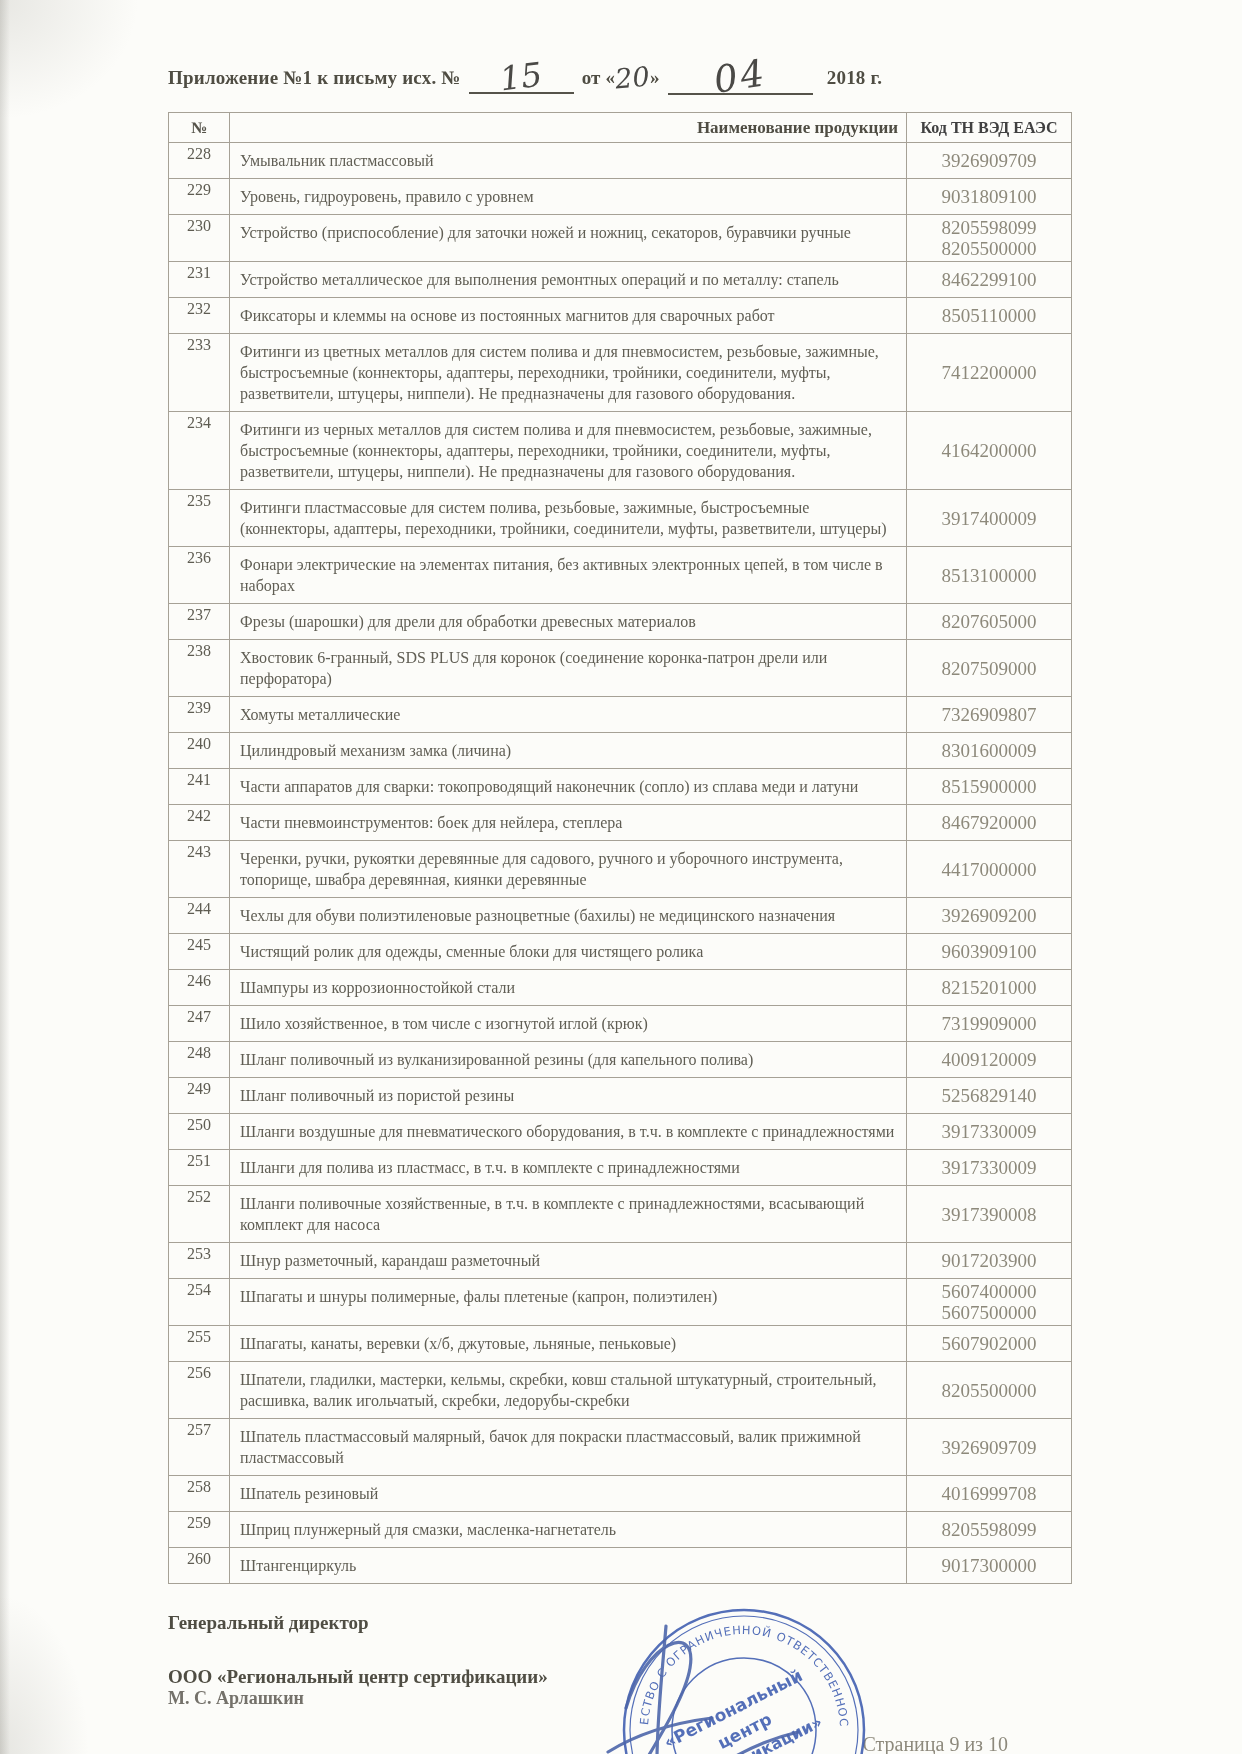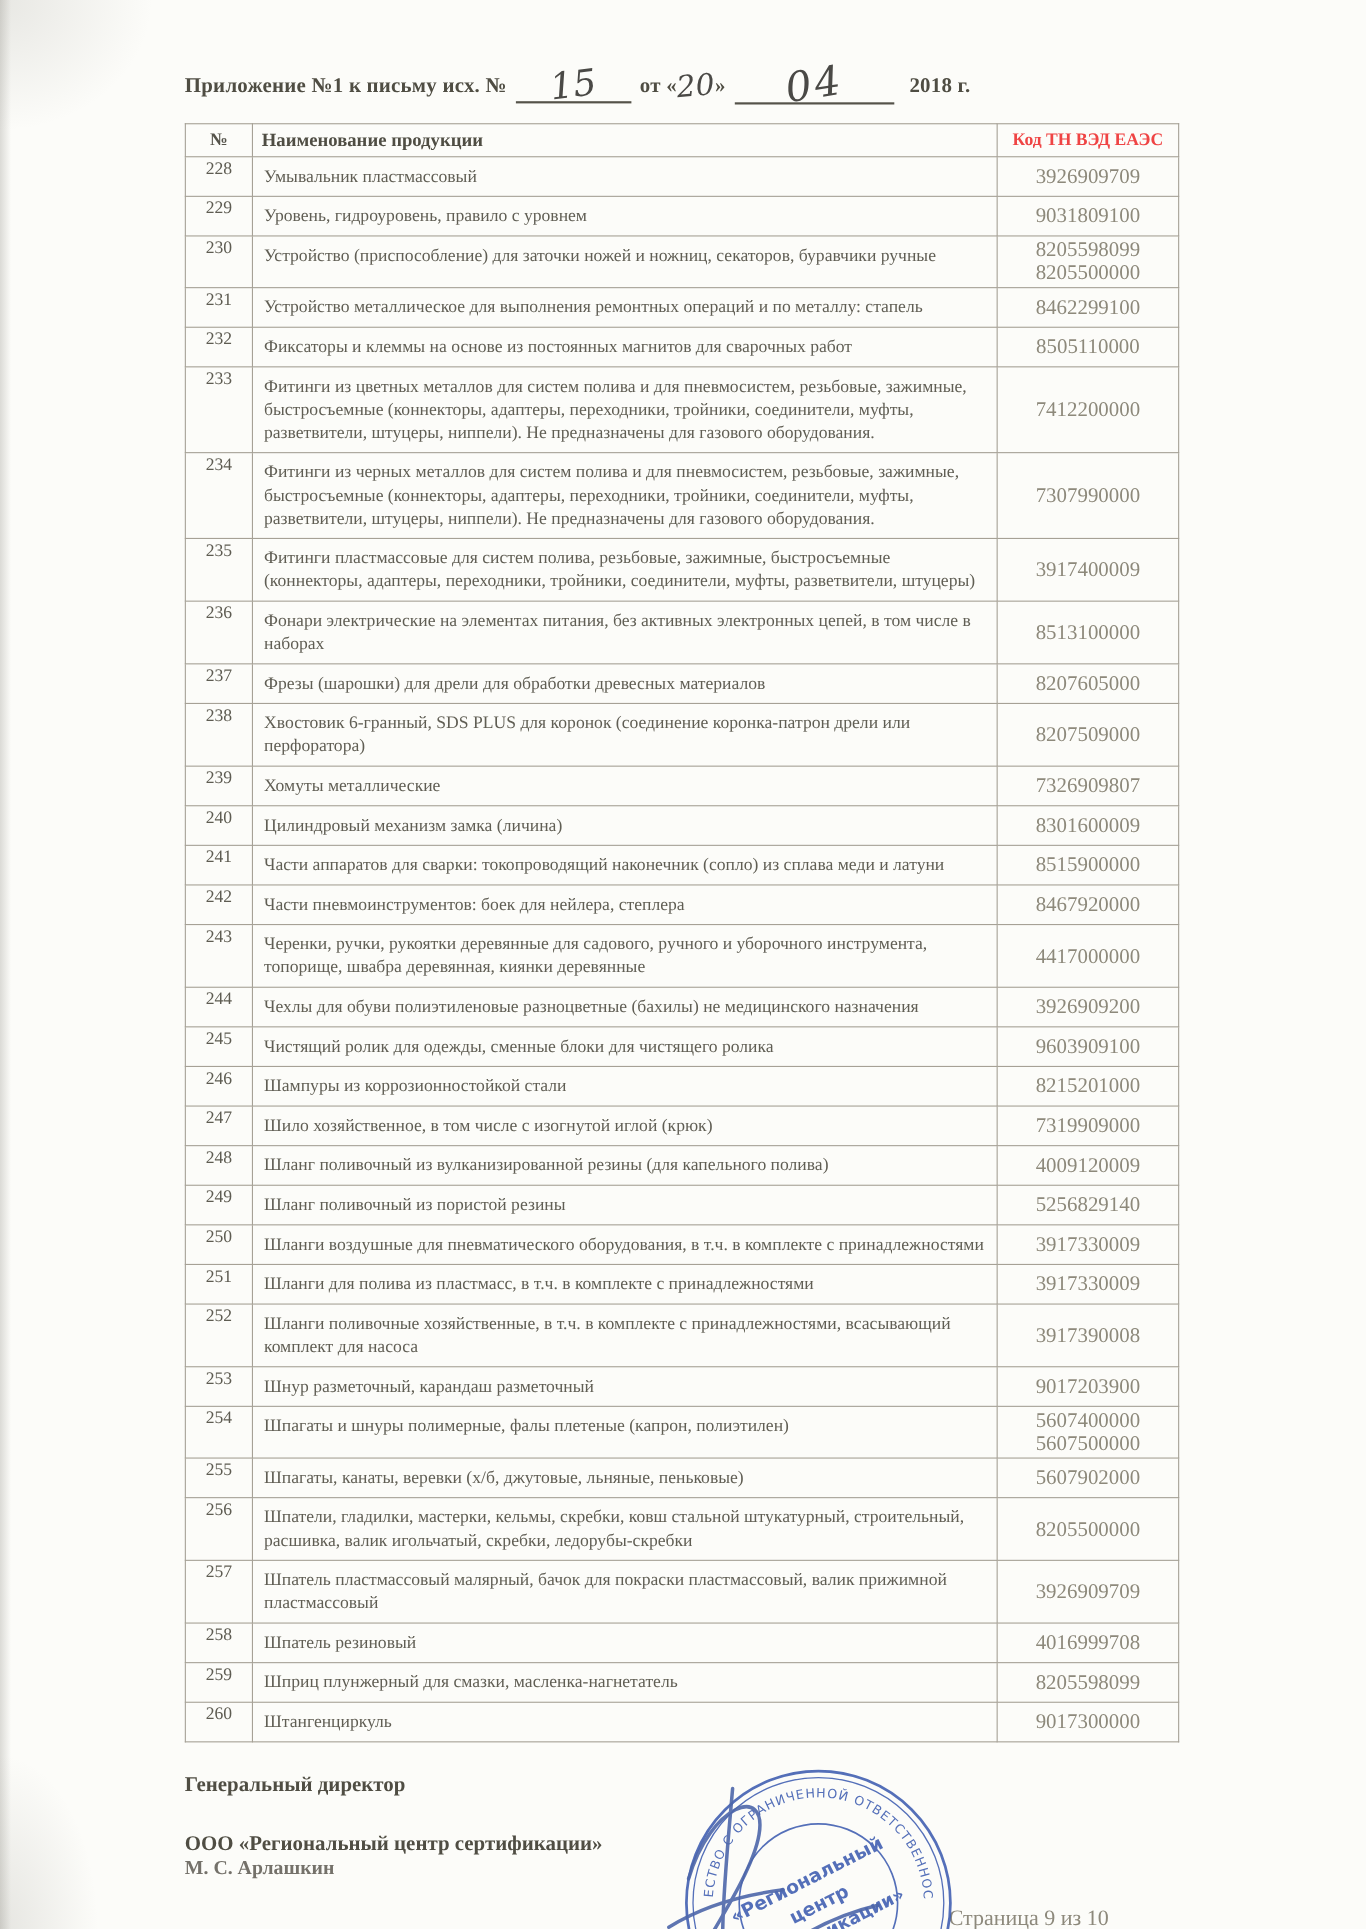--- a/index.html
+++ b/index.html
@@ -50,22 +50,22 @@
 
   
   table.products{
     border-collapse:collapse;width:868px;table-layout:fixed;
     font-size:16px;line-height:21px;
   }
   table.products th, table.products td{
     border:1px solid #a6a196;
   }
   th.h-num{width:56px;font-size:16px;color:#55534a;font-weight:bold;padding:4px 2px;}
-  th.h-name{width:660px;font-size:17px;color:#4f4d43;font-weight:bold;text-align:left;padding:4px 8px;}
-  th.h-code{width:152px;font-size:16px;color:#ef4444;font-weight:bold;text-align:center;padding:4px 6px;line-height:20px;}
+  th.h-name{width:660px;font-size:17px;color:#4f4d43;font-weight:bold;text-align:right;padding:4px 8px;}
+  th.h-code{width:152px;font-size:16px;color:#404040;font-weight:bold;text-align:center;padding:4px 6px;line-height:20px;}
   td.c-num{vertical-align:top;text-align:center;padding:0 2px;color:#5e5c52;font-size:16px;}
   td.c-name{vertical-align:top;text-align:left;padding:7px 10px;color:#605e54;}
   td.c-code{vertical-align:middle;text-align:center;padding:2px 4px;color:#8d897b;font-size:19px;white-space:pre-line;}
 
   
   .footer{position:relative;margin-top:28px;width:868px;}
   .director-title{font-weight:bold;font-size:19px;color:#4f4d43;}
   .company-line{
     display:flex;justify-content:space-between;align-items:baseline;
     margin-top:32px;padding-right:46px;flex-direction:column;
@@ -133,21 +133,21 @@
             <td class="c-code">8505110000</td>
           </tr>
           <tr>
             <td class="c-num">233</td>
             <td class="c-name">Фитинги из цветных металлов для систем полива и для пневмосистем, резьбовые, зажимные, быстросъемные (коннекторы, адаптеры, переходники, тройники, соединители, муфты, разветвители, штуцеры, ниппели). Не предназначены для газового оборудования.</td>
             <td class="c-code">7412200000</td>
           </tr>
           <tr>
             <td class="c-num">234</td>
             <td class="c-name">Фитинги из черных металлов для систем полива и для пневмосистем, резьбовые, зажимные, быстросъемные (коннекторы, адаптеры, переходники, тройники, соединители, муфты, разветвители, штуцеры, ниппели). Не предназначены для газового оборудования.</td>
-            <td class="c-code">7307990000</td>
+            <td class="c-code">4164200000</td>
           </tr>
           <tr>
             <td class="c-num">235</td>
             <td class="c-name">Фитинги пластмассовые для систем полива, резьбовые, зажимные, быстросъемные (коннекторы, адаптеры, переходники, тройники, соединители, муфты, разветвители, штуцеры)</td>
             <td class="c-code">3917400009</td>
           </tr>
           <tr>
             <td class="c-num">236</td>
             <td class="c-name">Фонари электрические на элементах питания, без активных электронных цепей, в том числе в наборах</td>
             <td class="c-code">8513100000</td>

